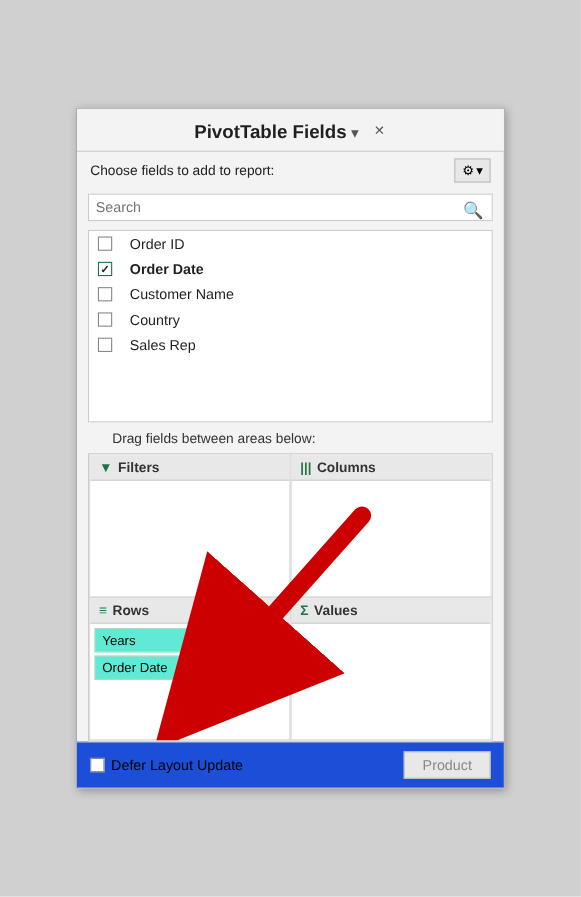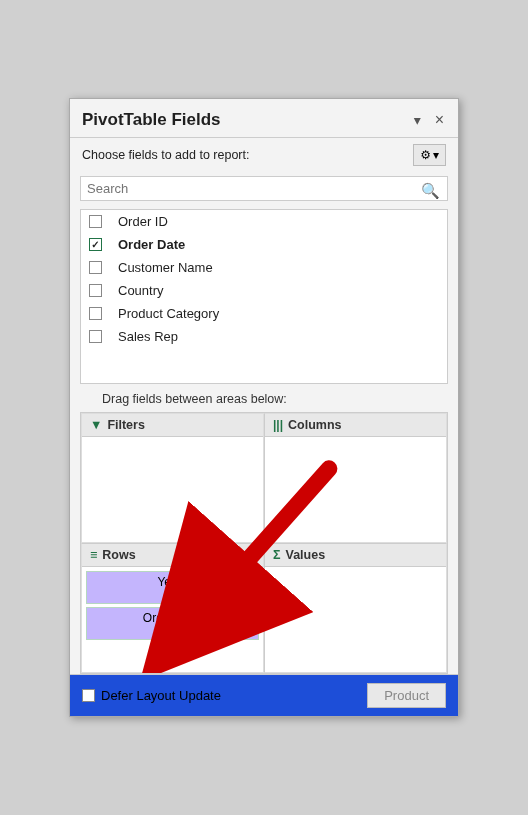--- a/index.html
+++ b/index.html
@@ -19,21 +19,21 @@
       border: 1px solid #aaa;
       box-shadow: 2px 2px 8px rgba(0,0,0,0.3);
       display: flex;
       flex-direction: column;
     }
     
     .panel-header {
       background: #f3f3f3;
       padding: 10px 10px 6px 12px;
       display: flex;
-      justify-content: space-between;
+      justify-content: center;
       align-items: center;
       border-bottom: 1px solid #ccc;
     }
     .panel-title {
       font-size: 17px;
       font-weight: 600;
       color: #1f1f1f;
     }
     .header-controls {
       display: flex;
@@ -167,27 +167,26 @@
     }
     .area-body {
       flex: 1;
       padding: 4px;
       position: relative;
     }
     .area-item {
       display: flex;
       align-items: center;
       justify-content: space-between;
-      background: #c4b5fd;
+      background: #5eead4;
       border: 1px solid #b6d7c0;
       padding: 3px 6px;
       margin-bottom: 3px;
       font-size: 12px;
       cursor: pointer;
-      flex-direction: column;
     }
     .area-item-arrow {
       font-size: 10px;
       color: #555;
     }
     
     .red-arrow-container {
       position: absolute;
       top: 0; left: 0; right: 0; bottom: 0;
       pointer-events: none;
@@ -253,24 +252,20 @@
         <div class="checkbox checked-box">✓</div>
         <span>Order Date</span>
       </div>
       <div class="field-item">
         <div class="checkbox"></div>
         <span>Customer Name</span>
       </div>
       <div class="field-item">
         <div class="checkbox"></div>
         <span>Country</span>
-      </div>
-      <div class="field-item">
-        <div class="checkbox"></div>
-        <span>Product Category</span>
       </div>
       <div class="field-item">
         <div class="checkbox"></div>
         <span>Sales Rep</span>
       </div>
     </div>
 
   <div class="areas-label">Drag fields between areas below:</div>
 
   <div class="areas-grid" style="position:relative;">

